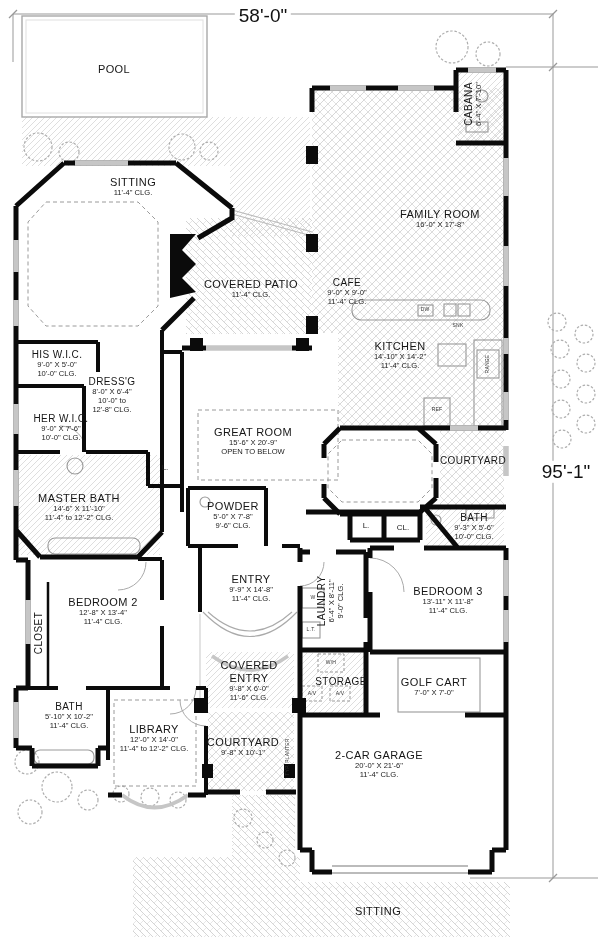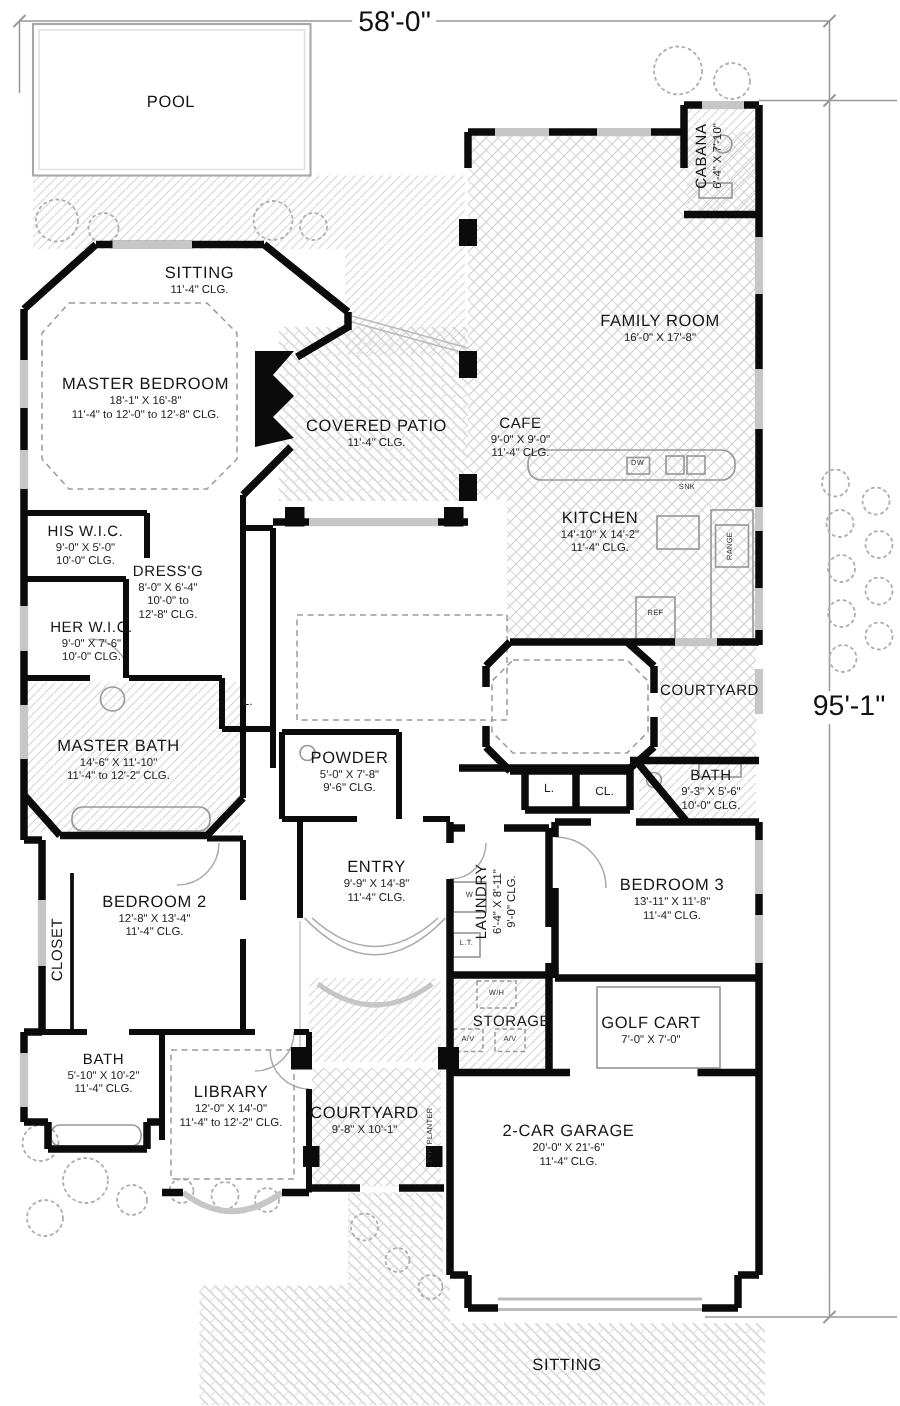--- a/index.html
+++ b/index.html
@@ -189,25 +189,20 @@
       <div class="rn">POOL</div>
     </div>
 <div class="lbl vert" style="left:473px;top:104px">
   <div class="rn sm">CABANA</div>
       <div class="rd">6'-4" X 7'-10"</div>
 </div>
 <div class="lbl" style="left:133px;top:187px">
   <div class="rn">SITTING</div>
       <div class="rd">11'-4" CLG.</div>
 </div>
-<div class="lbl" style="left:97px;top:266px">
-  <div class="rn">MASTER BEDROOM</div>
-      <div class="rd">18'-1" X 16'-8"</div>
-      <div class="rd">11'-4" to 12'-0" to 12'-8" CLG.</div>
-</div>
 <div class="lbl" style="left:440px;top:219px">
   <div class="rn">FAMILY ROOM</div>
       <div class="rd">16'-0" X 17'-8"</div>
 </div>
 <div class="lbl" style="left:251px;top:289px">
   <div class="rn">COVERED PATIO</div>
       <div class="rd">11'-4" CLG.</div>
 </div>
 <div class="lbl" style="left:347px;top:292px">
   <div class="rn sm">CAFE</div>
@@ -228,20 +223,25 @@
   <div class="rn sm">DRESS'G</div>
       <div class="rd">8'-0" X 6'-4"</div>
       <div class="rd">10'-0" to</div>
       <div class="rd">12'-8" CLG.</div>
 </div>
 <div class="lbl" style="left:61px;top:428px">
   <div class="rn sm">HER W.I.C.</div>
       <div class="rd">9'-0" X 7'-6"</div>
       <div class="rd">10'-0" CLG.</div>
 </div>
+<div class="lbl" style="left:253px;top:441px">
+  <div class="rn">GREAT ROOM</div>
+      <div class="rd">15'-6" X 20'-9"</div>
+      <div class="rd">OPEN TO BELOW</div>
+</div>
 <div class="lbl" style="left:473px;top:461px">
   <div class="rn sm">COURTYARD</div>
 </div>
 <div class="lbl" style="left:79px;top:507px">
   <div class="rn">MASTER BATH</div>
       <div class="rd">14'-6" X 11'-10"</div>
       <div class="rd">11'-4" to 12'-2" CLG.</div>
 </div>
 <div class="lbl" style="left:233px;top:515px">
   <div class="rn">POWDER</div>
@@ -268,20 +268,25 @@
       <div class="rd">6'-4" X 8'-11"</div>
       <div class="rd">9'-0" CLG.</div>
 </div>
 <div class="lbl" style="left:448px;top:600px">
   <div class="rn">BEDROOM 3</div>
       <div class="rd">13'-11" X 11'-8"</div>
       <div class="rd">11'-4" CLG.</div>
 </div>
 <div class="lbl vert" style="left:39px;top:633px">
   <div class="rn sm">CLOSET</div>
+</div>
+<div class="lbl wrapname" style="left:249px;top:681px">
+  <div class="rn">COVERED ENTRY</div>
+      <div class="rd">9'-8" X 6'-0"</div>
+      <div class="rd">11'-6" CLG.</div>
 </div>
 <div class="lbl" style="left:341px;top:682px">
   <div class="rn sm">STORAGE</div>
 </div>
 <div class="lbl" style="left:434px;top:687px">
   <div class="rn">GOLF CART</div>
       <div class="rd">7'-0" X 7'-0"</div>
 </div>
 <div class="lbl" style="left:69px;top:716px">
   <div class="rn sm">BATH</div>

